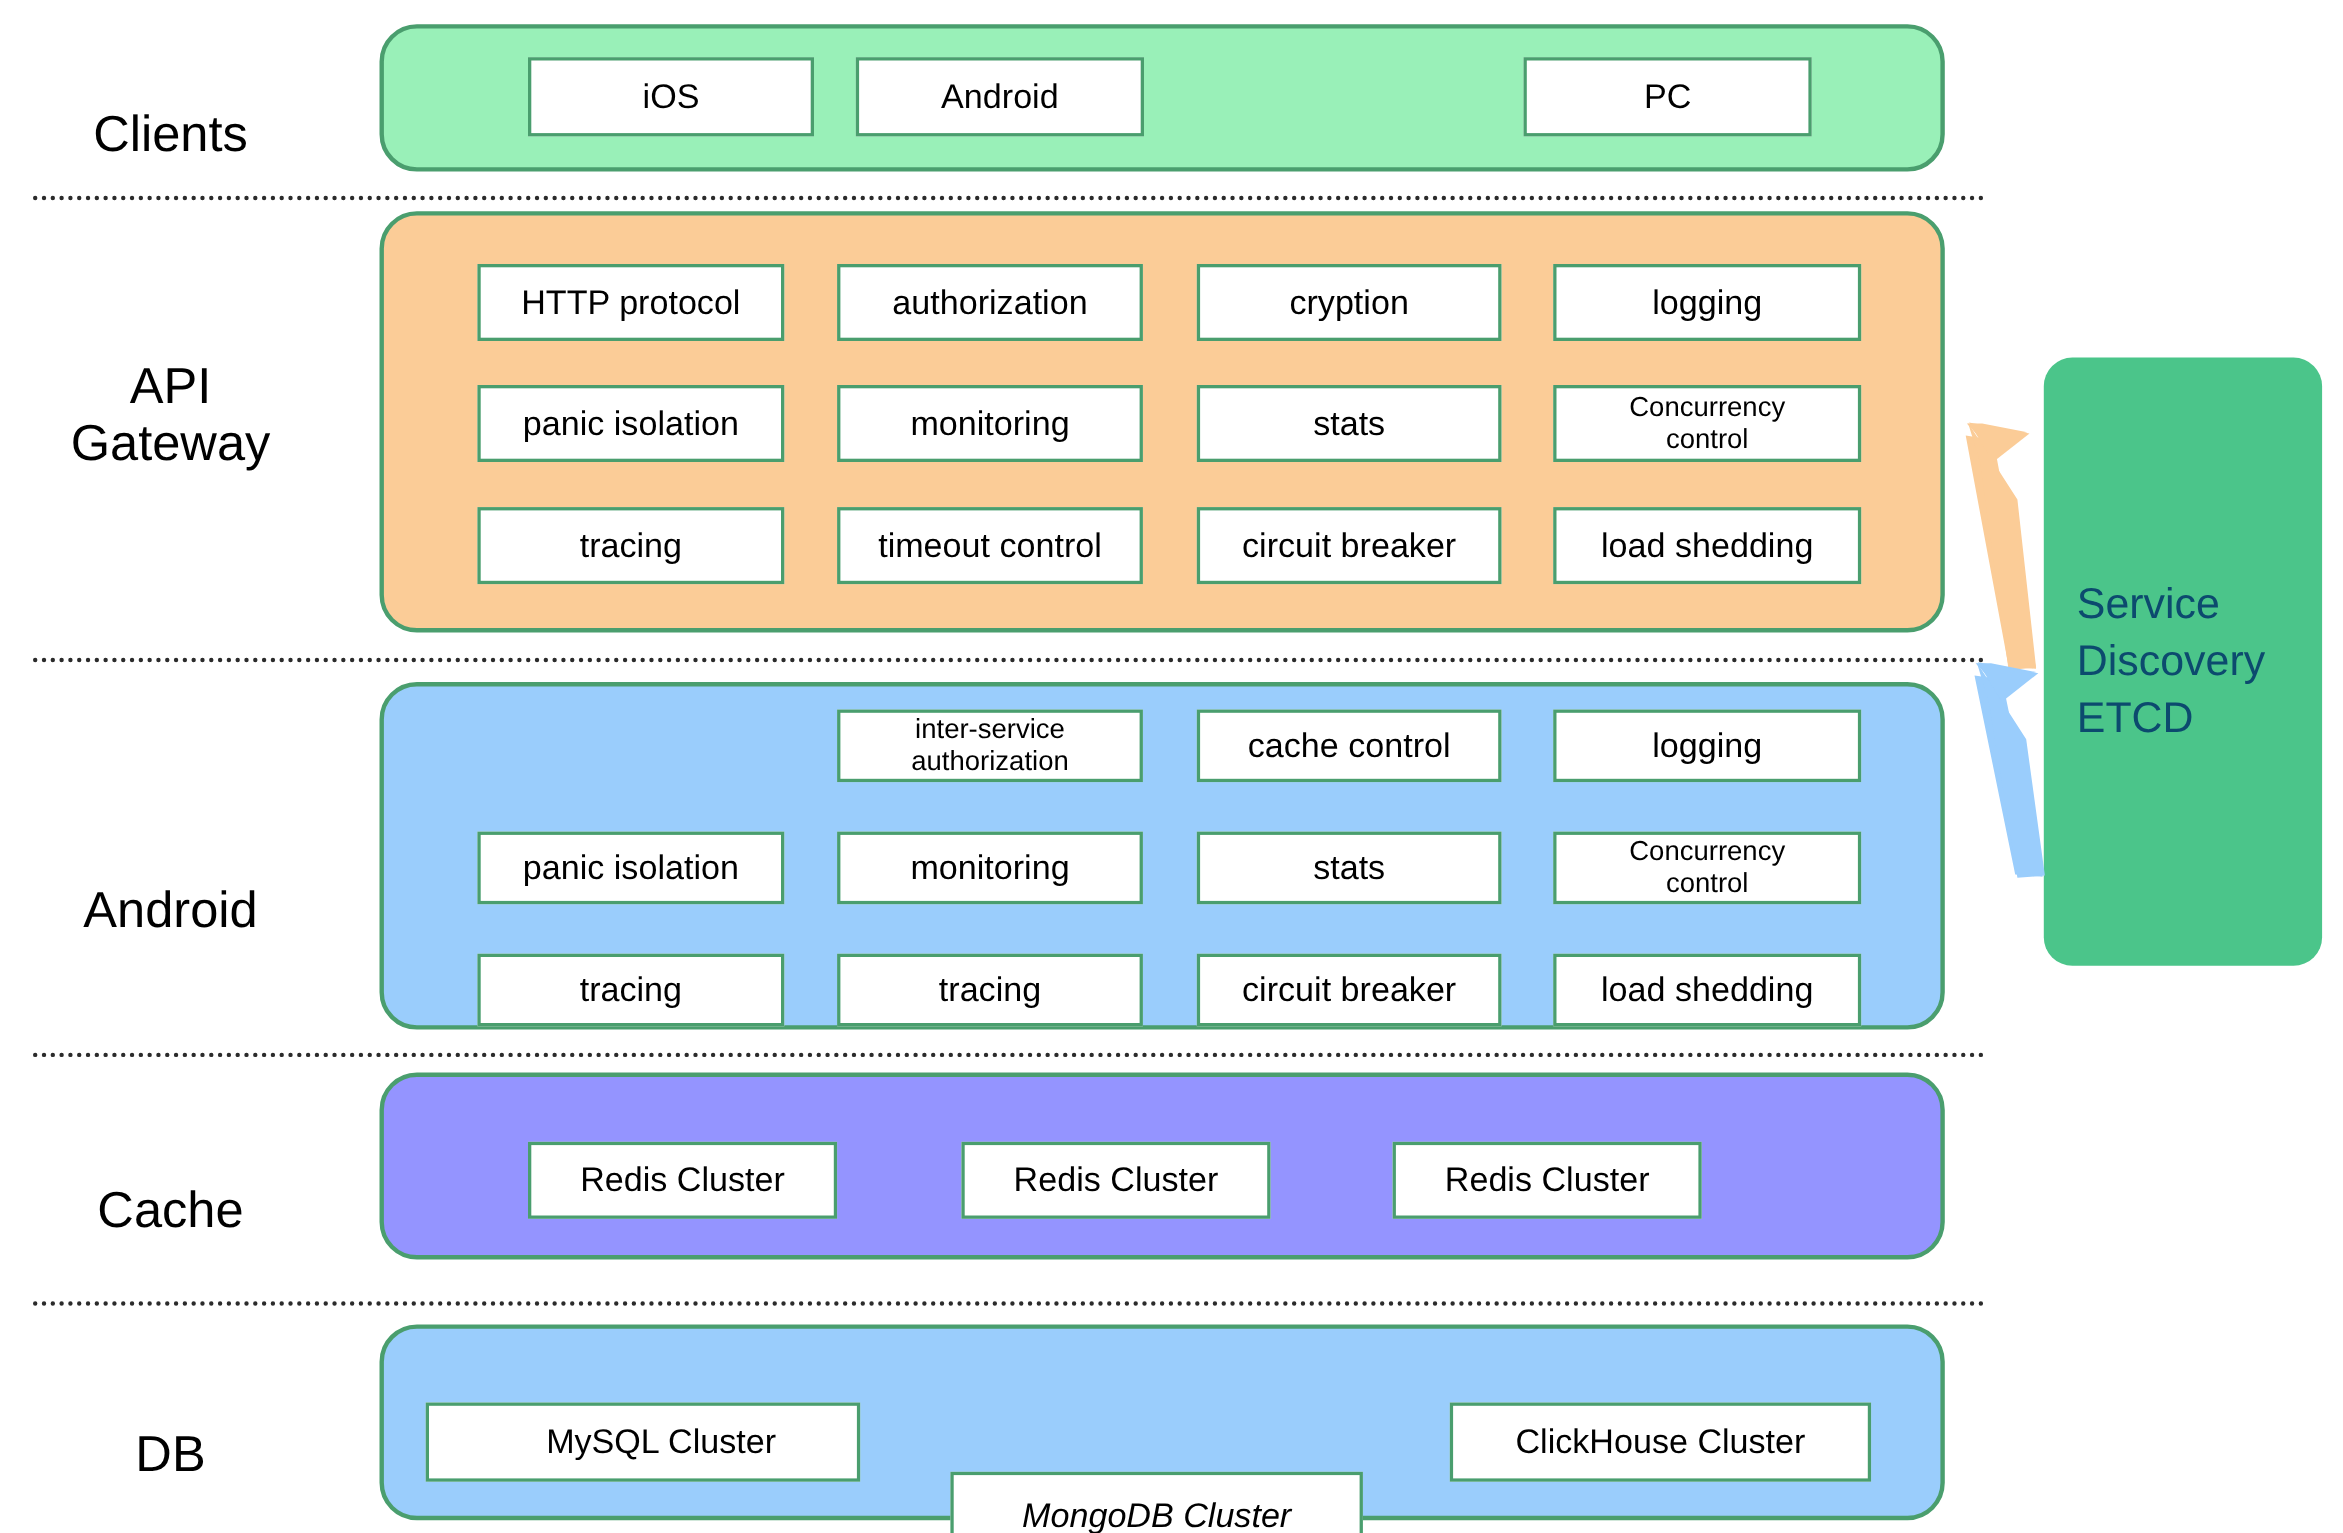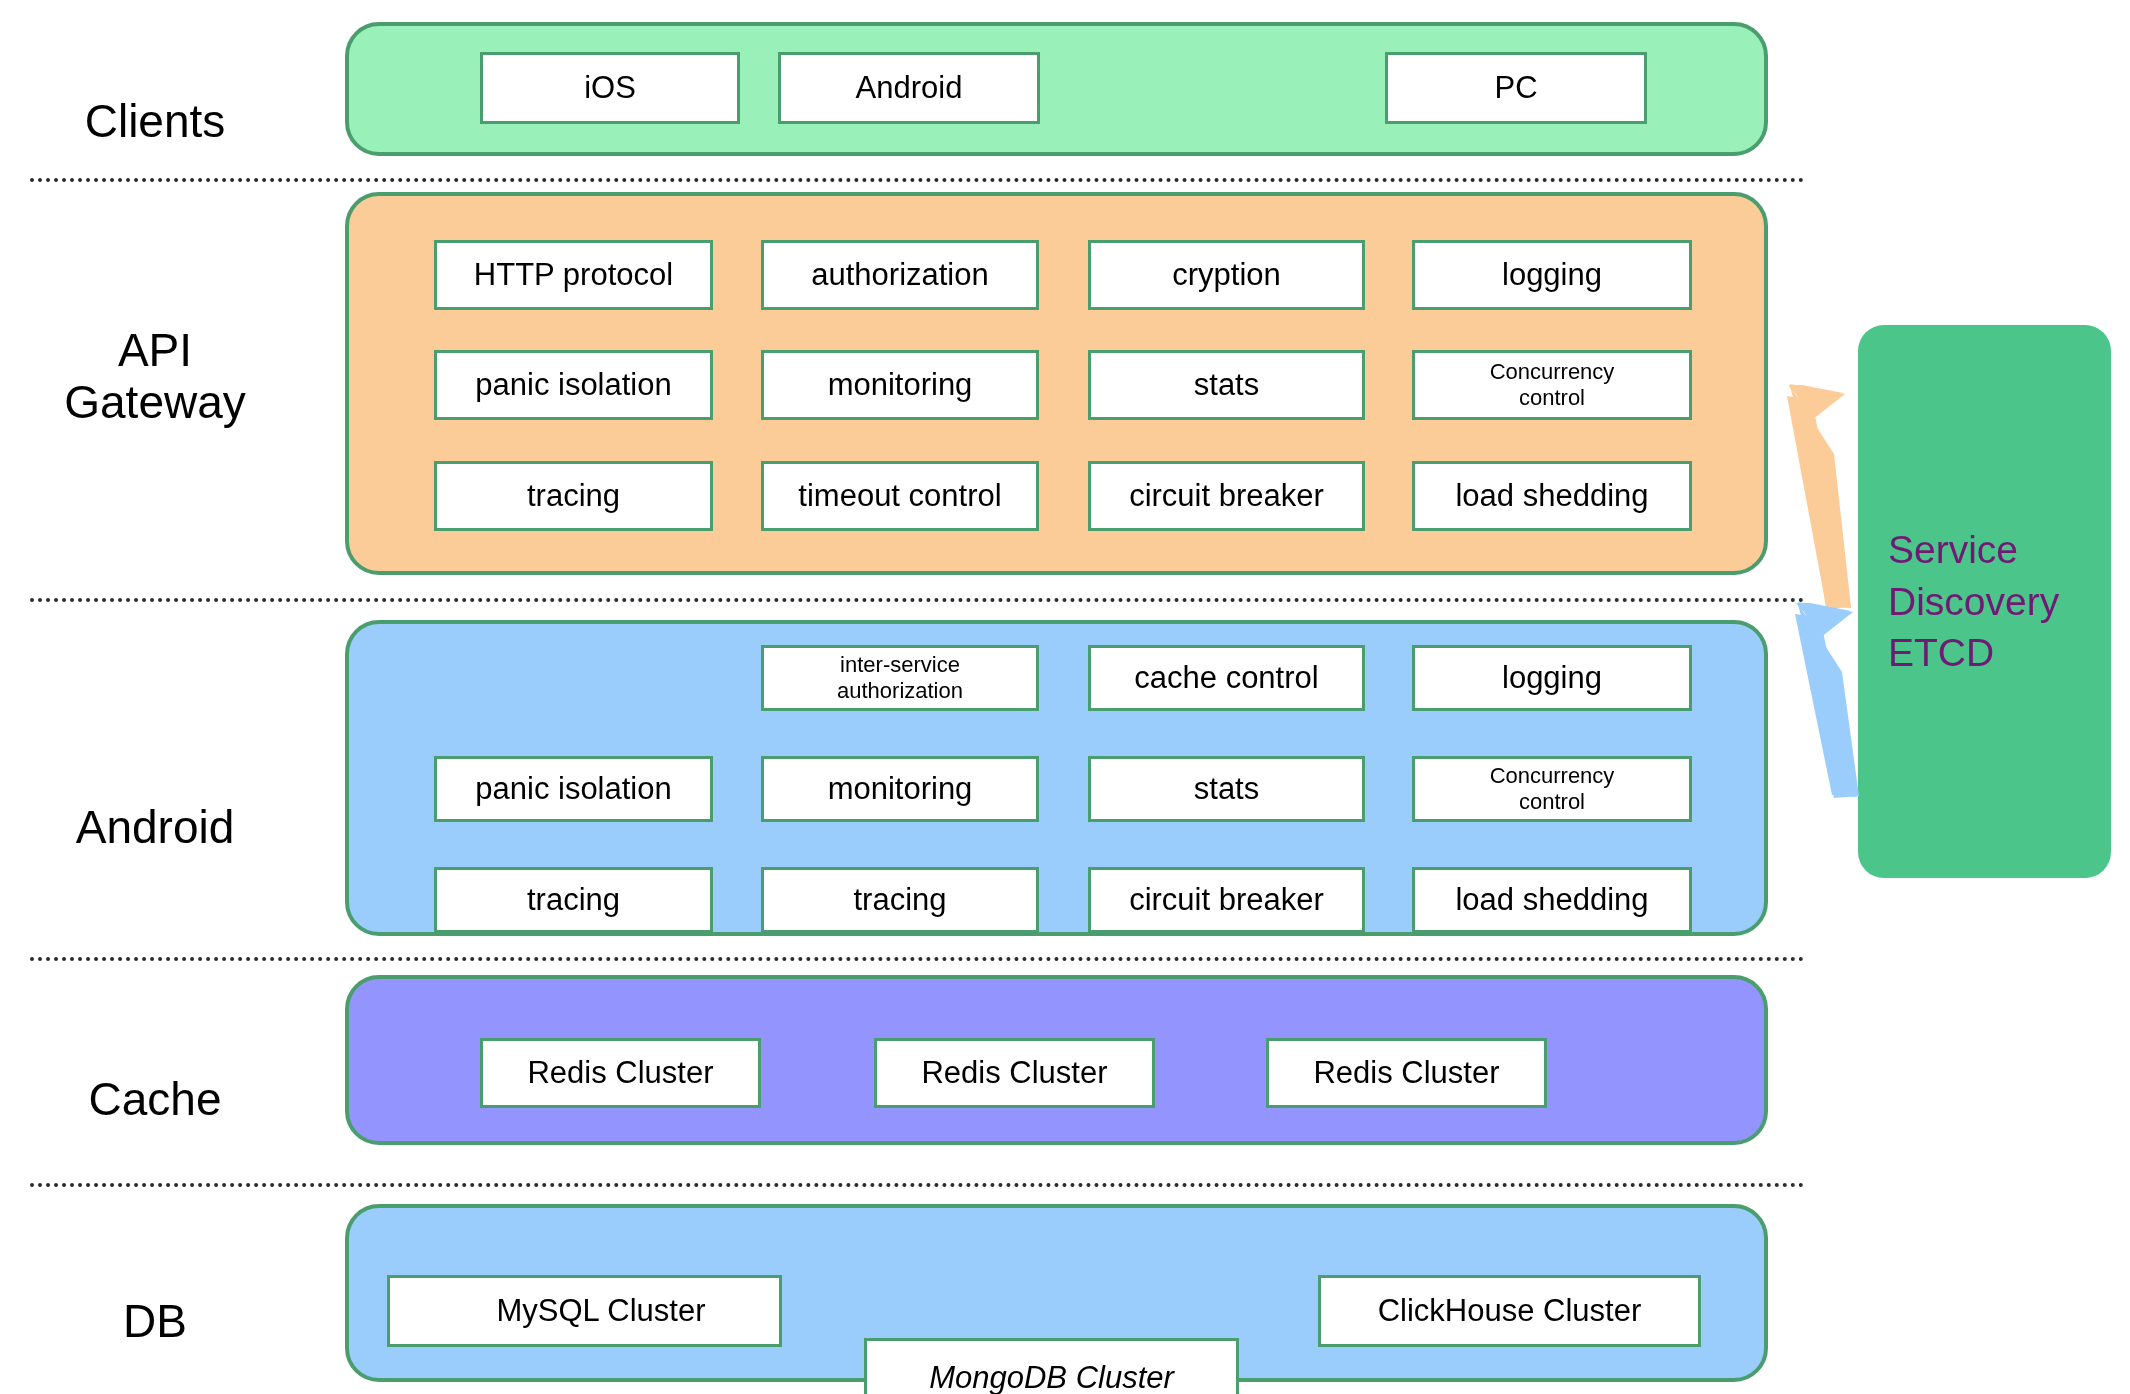--- a/index.html
+++ b/index.html
@@ -65,29 +65,29 @@
     align-items: center;
     justify-content: center;
     text-align: center;
     color: #000000;
     font-family: "Liberation Sans", sans-serif;
     font-size: 31px;
     line-height: 1.18;
     padding: 2px 6px;
     white-space: pre-line;
   }
-  .cell.small { font-size: 22px; }
+  .cell.small { font-size: 25px; }
 
   
   .discovery {
     position: absolute;
     box-sizing: border-box;
     background: #4bc58a;
     border-radius: 26px;
-    color: #701a75;
+    color: #0c4a6e;
     font-family: "Liberation Sans", sans-serif;
     font-size: 39px;
     line-height: 1.32;
     padding: 0 30px;
     display: flex;
     flex-direction: column;
     justify-content: center;
     align-items: flex-start;
     white-space: pre-line;
   }

